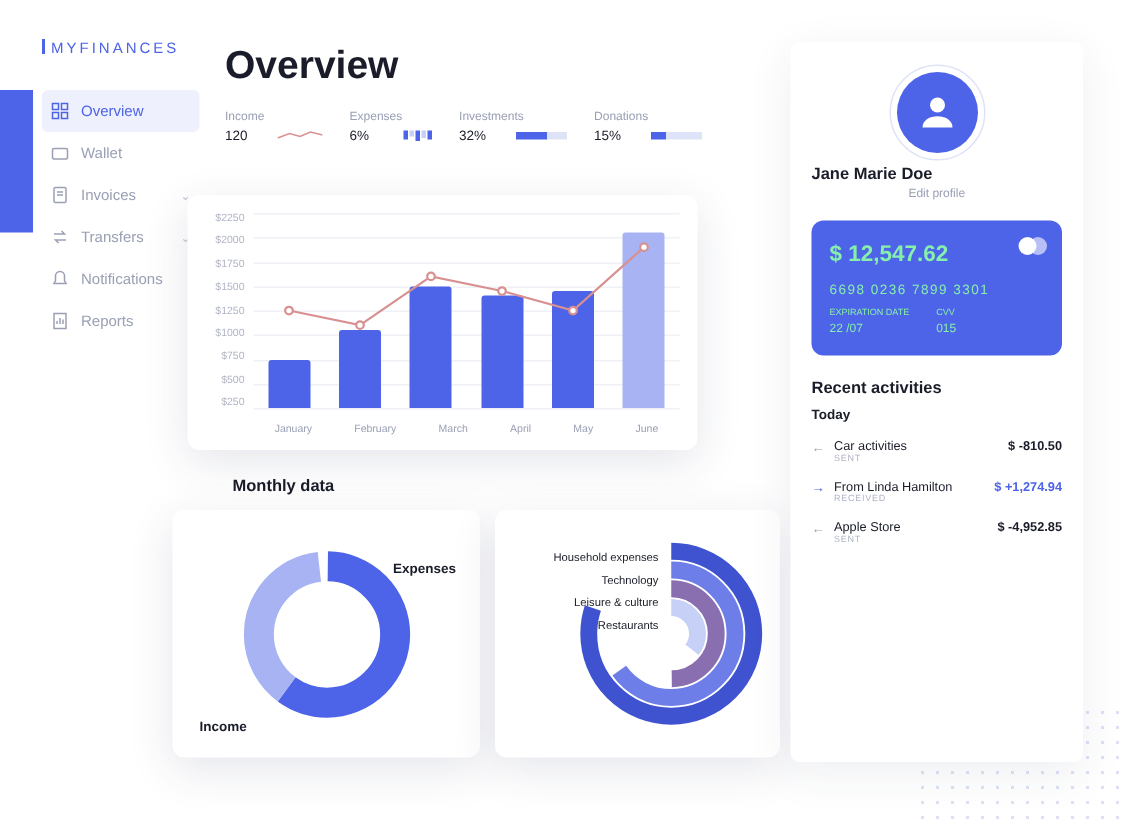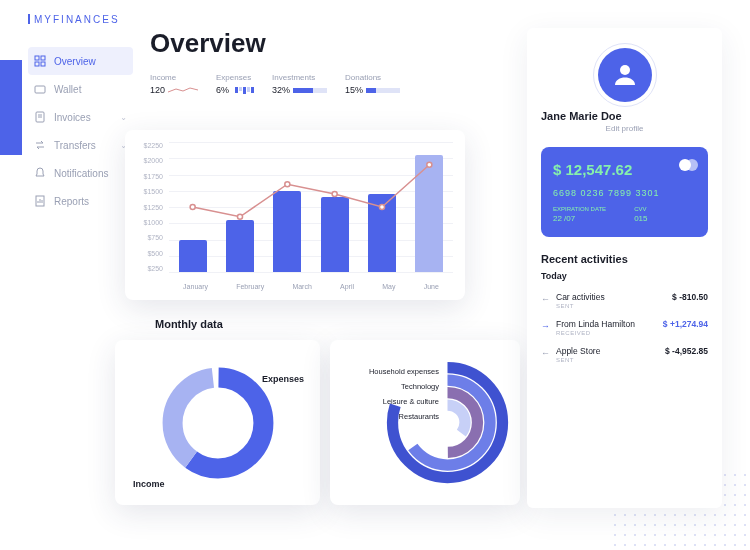--- a/index.html
+++ b/index.html
@@ -1,29 +1,29 @@
 <!DOCTYPE html>
 <html><head>
 <meta charset="utf-8">
 <style>
 *{box-sizing:border-box;margin:0;padding:0;font-family:-apple-system,BlinkMacSystemFont,sans-serif}
 body{background:#fff;width:750px;height:550px;overflow:hidden;position:relative}
 .blue-block{position:absolute;left:0;top:60px;width:22px;height:95px;background:#4d63e8}
-.sidebar{position:absolute;left:28px;top:14px;width:105px}
+.sidebar{position:absolute;left:28px;top:26px;width:105px}
 .logo{font-size:10px;letter-spacing:2px;color:#4d63e8;margin-bottom:22px;font-weight:500}
 .logo::before{content:"";display:inline-block;width:2px;height:10px;background:#4d63e8;margin-right:4px;vertical-align:-1px}
 .nav-item{display:flex;align-items:center;gap:8px;padding:8px 6px;font-size:10px;color:#9aa0b4;cursor:pointer;border-radius:4px;position:relative}
 .nav-item.active{background:#eef0fd;color:#4d63e8}
 .nav-icon{width:12px;height:12px;flex-shrink:0}
 .chev{margin-left:auto;font-size:8px;color:#c0c4d4}
 .main{position:absolute;left:150px;top:28px;width:350px}
 .page-title{font-size:26px;font-weight:700;color:#1a1d29;margin-bottom:14px}
 .stats-row{display:flex;gap:18px;margin-bottom:8px}
 .stat{font-size:8px;color:#9aa0b4}
-.stat-val{font-size:9px;color:#1a1d29;margin-top:3px;display:flex;align-items:center;gap:3px}
+.stat-val{font-size:9px;color:#1a1d29;margin-top:3px;display:flex;align-items:center;gap:20px}
 .stat-bar{display:inline-flex;gap:1px;margin-left:3px}
 .stat-bar span{width:3px;background:#4d63e8;display:inline-block}
 .stat-bar span.lt{background:#c7d0f7}
 .card{background:#fff;border-radius:8px;box-shadow:0 8px 30px rgba(40,50,90,.12);padding:14px}
 .bar-card{position:absolute;left:125px;top:130px;width:340px;height:170px}
 .y-axis{position:absolute;left:10px;top:12px;bottom:28px;display:flex;flex-direction:column;justify-content:space-between;font-size:7px;color:#b0b4c4;text-align:right;width:28px}
 .plot{position:absolute;left:44px;right:12px;top:12px;bottom:28px}
 .grid-line{position:absolute;left:0;right:0;height:1px;background:#f0f1f6}
 .bars{position:absolute;left:0;right:0;bottom:0;top:0;display:flex;justify-content:space-around;align-items:flex-end}
 .bar{width:28px;background:#4d63e8;border-radius:2px 2px 0 0}
@@ -42,21 +42,21 @@
 .avatar::before{content:"";position:absolute;inset:-5px;border:1px solid #dfe3f7;border-radius:50%}
 .avatar svg{width:30px;height:30px}
 .user-name{text-align:left;font-size:11px;font-weight:700;color:#1a1d29}
 .edit-prof{text-align:center;font-size:8px;color:#9aa0b4;margin-top:2px;margin-bottom:14px;cursor:pointer}
 .cc{background:#4d63e8;border-radius:8px;padding:14px 12px;color:#86efac;position:relative;margin-bottom:16px}
 .cc-logo{position:absolute;right:10px;top:10px}
 .cc-logo span{display:inline-block;width:12px;height:12px;border-radius:50%;background:rgba(255,255,255,.6)}
 .cc-logo span:first-child{background:#fff;margin-right:-5px}
 .cc-bal{font-size:15px;font-weight:700;margin-bottom:10px}
 .cc-num{font-size:9px;letter-spacing:1px;margin-bottom:8px}
-.cc-row{display:flex;gap:28px;font-size:6px}
+.cc-row{display:flex;gap:18px;font-size:6px}
 .cc-row .v{font-size:8px;margin-top:2px}
 .recent-title{font-size:11px;font-weight:700;color:#1a1d29;}
 .day-lbl{font-size:9px;font-weight:700;color:#1a1d29;margin:6px 0}
 .activity{display:flex;align-items:flex-start;gap:6px;padding:5px 0;cursor:pointer}
 .act-icon{font-size:9px;margin-top:1px}
 .act-body{flex:1}
 .act-name{font-size:8.5px;color:#1a1d29}
 .act-type{font-size:6px;color:#b0b4c4;letter-spacing:.5px;margin-top:1px}
 .act-amt{font-size:8.5px;font-weight:600}
 .neg{color:#1a1d29}.pos{color:#4d63e8}

